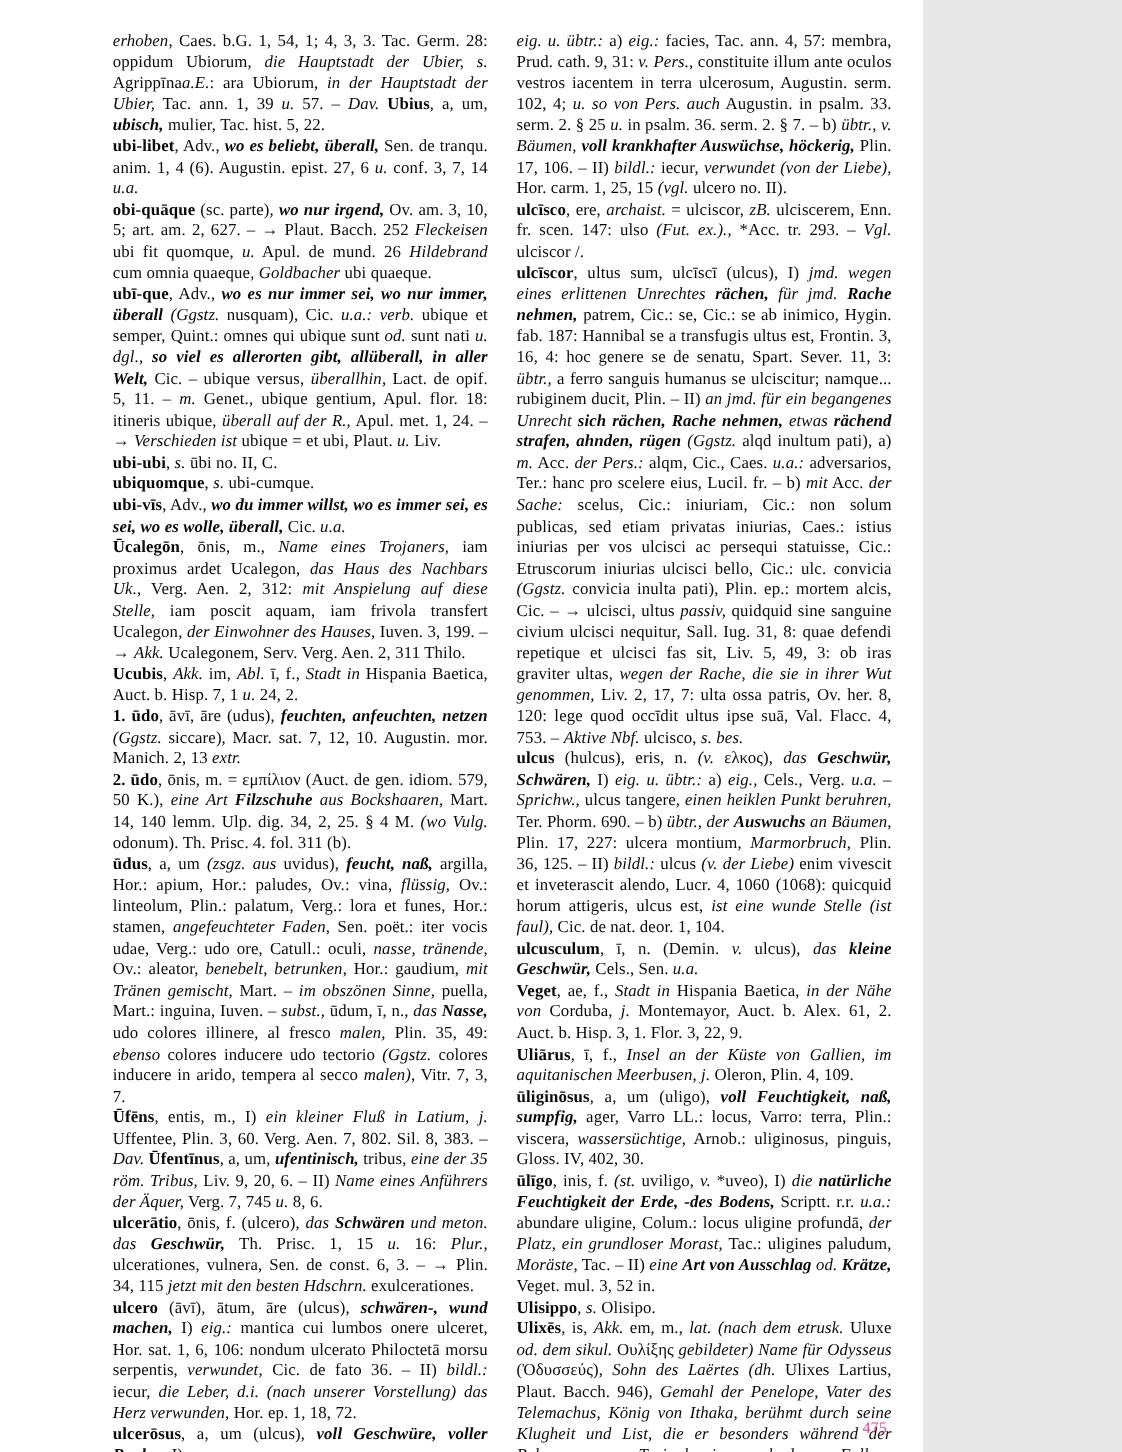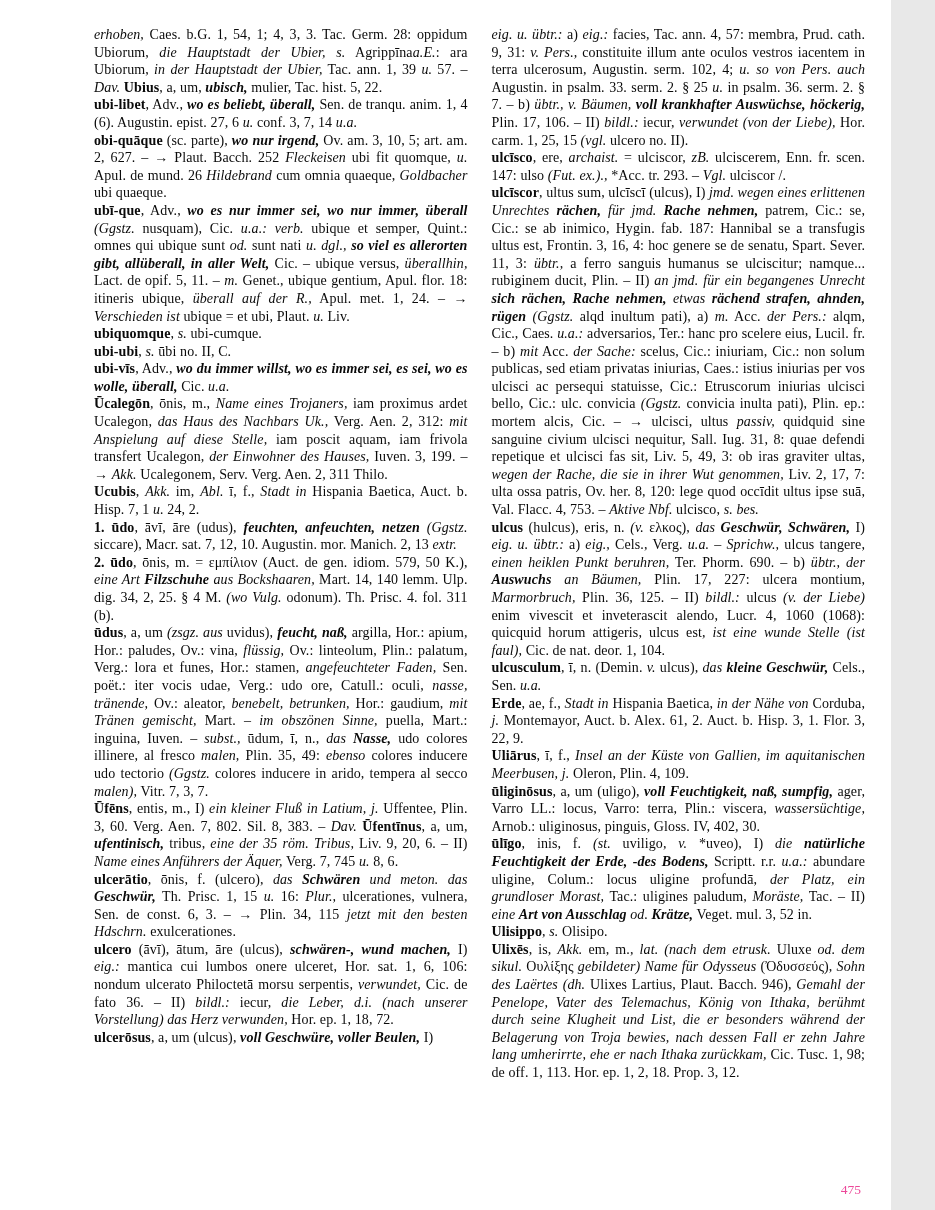--- a/index.html
+++ b/index.html
@@ -1,18 +1,18 @@
 <!DOCTYPE html>
 <html><head>
 <meta charset="utf-8">
 <style>
   html,body{margin:0;padding:0;background:#e8e8e8;}
   .page{
     position:relative;
-    width:891px;height:1210px;
+    width:769px;height:1210px;
     background:#ffffff;
     overflow:hidden;
     font-family:"Liberation Serif","DejaVu Serif",serif;
     color:#0a0a0a;
     box-sizing:border-box;
   }
   .columns{
     display:flex;
     gap:24px;
     padding:26px 26px 0 94px;
@@ -41,40 +41,40 @@
 </head>
 <body>
 
 <div class="page">
   <div class="columns">
     <div class="col">
         <p class="entry"><span class="s-i">erhoben,</span><span class="s-r"> Caes. b.G. 1, 54, 1; 4, 3, 3. Tac. Germ. 28: oppidum Ubiorum, </span><span class="s-i">die Hauptstadt der Ubier, s.</span><span class="s-r"> Agrippīna</span><span class="s-i">a.E.</span><span class="s-r">: ara Ubiorum, </span><span class="s-i">in der Hauptstadt der Ubier,</span><span class="s-r"> Tac. ann. 1, 39 </span><span class="s-i">u.</span><span class="s-r"> 57. – </span><span class="s-i">Dav.</span><span class="s-r"> </span><span class="s-b">Ubius</span><span class="s-r">, a, um, </span><span class="s-bi">ubisch,</span><span class="s-r"> mulier, Tac. hist. 5, 22.</span></p>
         <p class="entry"><span class="s-b">ubi-libet</span><span class="s-r">, Adv., </span><span class="s-bi">wo es beliebt, überall,</span><span class="s-r"> Sen. de tranqu. anim. 1, 4 (6). Augustin. epist. 27, 6 </span><span class="s-i">u.</span><span class="s-r"> conf. 3, 7, 14 </span><span class="s-i">u.a.</span></p>
         <p class="entry"><span class="s-b">obi-quāque</span><span class="s-r"> (sc. parte), </span><span class="s-bi">wo nur irgend,</span><span class="s-r"> Ov. am. 3, 10, 5; art. am. 2, 627. – → Plaut. Bacch. 252 </span><span class="s-i">Fleckeisen</span><span class="s-r"> ubi fit quomque, </span><span class="s-i">u.</span><span class="s-r"> Apul. de mund. 26 </span><span class="s-i">Hildebrand</span><span class="s-r"> cum omnia quaeque, </span><span class="s-i">Goldbacher</span><span class="s-r"> ubi quaeque.</span></p>
         <p class="entry"><span class="s-b">ubī-que</span><span class="s-r">, Adv., </span><span class="s-bi">wo es nur immer sei, wo nur immer, überall</span><span class="s-r"> </span><span class="s-i">(Ggstz.</span><span class="s-r"> nusquam), Cic. </span><span class="s-i">u.a.:</span><span class="s-r"> </span><span class="s-i">verb.</span><span class="s-r"> ubique et semper, Quint.: omnes qui ubique sunt </span><span class="s-i">od.</span><span class="s-r"> sunt nati </span><span class="s-i">u. dgl.,</span><span class="s-r"> </span><span class="s-bi">so viel es allerorten gibt, allüberall, in aller Welt,</span><span class="s-r"> Cic. – ubique versus, </span><span class="s-i">überallhin,</span><span class="s-r"> Lact. de opif. 5, 11. – </span><span class="s-i">m.</span><span class="s-r"> Genet., ubique gentium, Apul. flor. 18: itineris ubique, </span><span class="s-i">überall auf der R.,</span><span class="s-r"> Apul. met. 1, 24. – → </span><span class="s-i">Verschieden ist</span><span class="s-r"> ubique = et ubi, Plaut. </span><span class="s-i">u.</span><span class="s-r"> Liv.</span></p>
+        <p class="entry"><span class="s-b">ubi-ubi</span><span class="s-r">, </span><span class="s-i">s.</span><span class="s-r"> ūbi no. II, C.</span></p>
         <p class="entry"><span class="s-b">ubiquomque</span><span class="s-r">, </span><span class="s-i">s.</span><span class="s-r"> ubi-cumque.</span></p>
-        <p class="entry"><span class="s-b">ubi-ubi</span><span class="s-r">, </span><span class="s-i">s.</span><span class="s-r"> ūbi no. II, C.</span></p>
         <p class="entry"><span class="s-b">ubi-vīs</span><span class="s-r">, Adv., </span><span class="s-bi">wo du immer willst, wo es immer sei, es sei, wo es wolle, überall,</span><span class="s-r"> Cic. </span><span class="s-i">u.a.</span></p>
         <p class="entry"><span class="s-b">Ūcalegōn</span><span class="s-r">, ōnis, m., </span><span class="s-i">Name eines Trojaners,</span><span class="s-r"> iam proximus ardet Ucalegon, </span><span class="s-i">das Haus des Nachbars Uk.,</span><span class="s-r"> Verg. Aen. 2, 312: </span><span class="s-i">mit Anspielung auf diese Stelle,</span><span class="s-r"> iam poscit aquam, iam frivola transfert Ucalegon, </span><span class="s-i">der Einwohner des Hauses,</span><span class="s-r"> Iuven. 3, 199. – → </span><span class="s-i">Akk.</span><span class="s-r"> Ucalegonem, Serv. Verg. Aen. 2, 311 Thilo.</span></p>
         <p class="entry"><span class="s-b">Ucubis</span><span class="s-r">, </span><span class="s-i">Akk.</span><span class="s-r"> im, </span><span class="s-i">Abl.</span><span class="s-r"> ī, f., </span><span class="s-i">Stadt in</span><span class="s-r"> Hispania Baetica, Auct. b. Hisp. 7, 1 </span><span class="s-i">u.</span><span class="s-r"> 24, 2.</span></p>
         <p class="entry"><span class="s-b">1. ūdo</span><span class="s-r">, āvī, āre (udus), </span><span class="s-bi">feuchten, anfeuchten, netzen</span><span class="s-r"> </span><span class="s-i">(Ggstz.</span><span class="s-r"> siccare), Macr. sat. 7, 12, 10. Augustin. mor. Manich. 2, 13 </span><span class="s-i">extr.</span></p>
         <p class="entry"><span class="s-b">2. ūdo</span><span class="s-r">, ōnis, m. = εμπίλιον (Auct. de gen. idiom. 579, 50 K.), </span><span class="s-i">eine Art </span><span class="s-bi">Filzschuhe</span><span class="s-i"> aus Bockshaaren,</span><span class="s-r"> Mart. 14, 140 lemm. Ulp. dig. 34, 2, 25. § 4 M. </span><span class="s-i">(wo Vulg.</span><span class="s-r"> odonum). Th. Prisc. 4. fol. 311 (b).</span></p>
         <p class="entry"><span class="s-b">ūdus</span><span class="s-r">, a, um </span><span class="s-i">(zsgz. aus</span><span class="s-r"> uvidus), </span><span class="s-bi">feucht, naß,</span><span class="s-r"> argilla, Hor.: apium, Hor.: paludes, Ov.: vina, </span><span class="s-i">flüssig,</span><span class="s-r"> Ov.: linteolum, Plin.: palatum, Verg.: lora et funes, Hor.: stamen, </span><span class="s-i">angefeuchteter Faden,</span><span class="s-r"> Sen. poët.: iter vocis udae, Verg.: udo ore, Catull.: oculi, </span><span class="s-i">nasse, tränende,</span><span class="s-r"> Ov.: aleator, </span><span class="s-i">benebelt, betrunken,</span><span class="s-r"> Hor.: gaudium, </span><span class="s-i">mit Tränen gemischt,</span><span class="s-r"> Mart. – </span><span class="s-i">im obszönen Sinne,</span><span class="s-r"> puella, Mart.: inguina, Iuven. – </span><span class="s-i">subst.,</span><span class="s-r"> ūdum, ī, n., </span><span class="s-i">das </span><span class="s-bi">Nasse,</span><span class="s-r"> udo colores illinere, al fresco </span><span class="s-i">malen,</span><span class="s-r"> Plin. 35, 49: </span><span class="s-i">ebenso</span><span class="s-r"> colores inducere udo tectorio </span><span class="s-i">(Ggstz.</span><span class="s-r"> colores inducere in arido, tempera al secco </span><span class="s-i">malen),</span><span class="s-r"> Vitr. 7, 3, 7.</span></p>
         <p class="entry"><span class="s-b">Ūfēns</span><span class="s-r">, entis, m., I) </span><span class="s-i">ein kleiner Fluß in Latium, j.</span><span class="s-r"> Uffentee, Plin. 3, 60. Verg. Aen. 7, 802. Sil. 8, 383. – </span><span class="s-i">Dav.</span><span class="s-r"> </span><span class="s-b">Ūfentīnus</span><span class="s-r">, a, um, </span><span class="s-bi">ufentinisch,</span><span class="s-r"> tribus, </span><span class="s-i">eine der 35 röm. Tribus,</span><span class="s-r"> Liv. 9, 20, 6. – II) </span><span class="s-i">Name eines Anführers der Äquer,</span><span class="s-r"> Verg. 7, 745 </span><span class="s-i">u.</span><span class="s-r"> 8, 6.</span></p>
         <p class="entry"><span class="s-b">ulcerātio</span><span class="s-r">, ōnis, f. (ulcero), </span><span class="s-i">das </span><span class="s-bi">Schwären</span><span class="s-i"> und meton. das </span><span class="s-bi">Geschwür,</span><span class="s-r"> Th. Prisc. 1, 15 </span><span class="s-i">u.</span><span class="s-r"> 16: </span><span class="s-i">Plur.,</span><span class="s-r"> ulcerationes, vulnera, Sen. de const. 6, 3. – → Plin. 34, 115 </span><span class="s-i">jetzt mit den besten Hdschrn.</span><span class="s-r"> exulcerationes.</span></p>
         <p class="entry"><span class="s-b">ulcero</span><span class="s-r"> (āvī), ātum, āre (ulcus), </span><span class="s-bi">schwären-, wund machen,</span><span class="s-r"> I) </span><span class="s-i">eig.:</span><span class="s-r"> mantica cui lumbos onere ulceret, Hor. sat. 1, 6, 106: nondum ulcerato Philoctetā morsu serpentis, </span><span class="s-i">verwundet,</span><span class="s-r"> Cic. de fato 36. – II) </span><span class="s-i">bildl.:</span><span class="s-r"> iecur, </span><span class="s-i">die Leber, d.i. (nach unserer Vorstellung) das Herz verwunden,</span><span class="s-r"> Hor. ep. 1, 18, 72.</span></p>
         <p class="entry"><span class="s-b">ulcerōsus</span><span class="s-r">, a, um (ulcus), </span><span class="s-bi">voll Geschwüre, voller Beulen,</span><span class="s-r"> I)</span></p>
       </div>
     <div class="col">
         <p class="entry"><span class="s-i">eig. u. übtr.:</span><span class="s-r"> a) </span><span class="s-i">eig.:</span><span class="s-r"> facies, Tac. ann. 4, 57: membra, Prud. cath. 9, 31: </span><span class="s-i">v. Pers.,</span><span class="s-r"> constituite illum ante oculos vestros iacentem in terra ulcerosum, Augustin. serm. 102, 4; </span><span class="s-i">u. so von Pers. auch</span><span class="s-r"> Augustin. in psalm. 33. serm. 2. § 25 </span><span class="s-i">u.</span><span class="s-r"> in psalm. 36. serm. 2. § 7. – b) </span><span class="s-i">übtr., v. Bäumen,</span><span class="s-r"> </span><span class="s-bi">voll krankhafter Auswüchse, höckerig,</span><span class="s-r"> Plin. 17, 106. – II) </span><span class="s-i">bildl.:</span><span class="s-r"> iecur, </span><span class="s-i">verwundet (von der Liebe),</span><span class="s-r"> Hor. carm. 1, 25, 15 </span><span class="s-i">(vgl.</span><span class="s-r"> ulcero no. II).</span></p>
         <p class="entry"><span class="s-b">ulcīsco</span><span class="s-r">, ere, </span><span class="s-i">archaist.</span><span class="s-r"> = ulciscor, </span><span class="s-i">zB.</span><span class="s-r"> ulciscerem, Enn. fr. scen. 147: ulso </span><span class="s-i">(Fut. ex.).,</span><span class="s-r"> *Acc. tr. 293. – </span><span class="s-i">Vgl.</span><span class="s-r"> ulciscor /.</span></p>
         <p class="entry"><span class="s-b">ulcīscor</span><span class="s-r">, ultus sum, ulcīscī (ulcus), I) </span><span class="s-i">jmd. wegen eines erlittenen Unrechtes </span><span class="s-bi">rächen,</span><span class="s-i"> für jmd. </span><span class="s-bi">Rache nehmen,</span><span class="s-r"> patrem, Cic.: se, Cic.: se ab inimico, Hygin. fab. 187: Hannibal se a transfugis ultus est, Frontin. 3, 16, 4: hoc genere se de senatu, Spart. Sever. 11, 3: </span><span class="s-i">übtr.,</span><span class="s-r"> a ferro sanguis humanus se ulciscitur; namque... rubiginem ducit, Plin. – II) </span><span class="s-i">an jmd. für ein begangenes Unrecht </span><span class="s-bi">sich rächen, Rache nehmen,</span><span class="s-i"> etwas </span><span class="s-bi">rächend strafen, ahnden, rügen</span><span class="s-r"> </span><span class="s-i">(Ggstz.</span><span class="s-r"> alqd inultum pati), a) </span><span class="s-i">m.</span><span class="s-r"> Acc. </span><span class="s-i">der Pers.:</span><span class="s-r"> alqm, Cic., Caes. </span><span class="s-i">u.a.:</span><span class="s-r"> adversarios, Ter.: hanc pro scelere eius, Lucil. fr. – b) </span><span class="s-i">mit</span><span class="s-r"> Acc. </span><span class="s-i">der Sache:</span><span class="s-r"> scelus, Cic.: iniuriam, Cic.: non solum publicas, sed etiam privatas iniurias, Caes.: istius iniurias per vos ulcisci ac persequi statuisse, Cic.: Etruscorum iniurias ulcisci bello, Cic.: ulc. convicia </span><span class="s-i">(Ggstz.</span><span class="s-r"> convicia inulta pati), Plin. ep.: mortem alcis, Cic. – → ulcisci, ultus </span><span class="s-i">passiv,</span><span class="s-r"> quidquid sine sanguine civium ulcisci nequitur, Sall. Iug. 31, 8: quae defendi repetique et ulcisci fas sit, Liv. 5, 49, 3: ob iras graviter ultas, </span><span class="s-i">wegen der Rache, die sie in ihrer Wut genommen,</span><span class="s-r"> Liv. 2, 17, 7: ulta ossa patris, Ov. her. 8, 120: lege quod occīdit ultus ipse suā, Val. Flacc. 4, 753. – </span><span class="s-i">Aktive Nbf.</span><span class="s-r"> ulcisco, </span><span class="s-i">s. bes.</span></p>
         <p class="entry"><span class="s-b">ulcus</span><span class="s-r"> (hulcus), eris, n. </span><span class="s-i">(v.</span><span class="s-r"> ελκος), </span><span class="s-i">das </span><span class="s-bi">Geschwür, Schwären,</span><span class="s-r"> I) </span><span class="s-i">eig. u. übtr.:</span><span class="s-r"> a) </span><span class="s-i">eig.,</span><span class="s-r"> Cels., Verg. </span><span class="s-i">u.a.</span><span class="s-r"> – </span><span class="s-i">Sprichw.,</span><span class="s-r"> ulcus tangere, </span><span class="s-i">einen heiklen Punkt beruhren,</span><span class="s-r"> Ter. Phorm. 690. – b) </span><span class="s-i">übtr., der </span><span class="s-bi">Auswuchs</span><span class="s-i"> an Bäumen,</span><span class="s-r"> Plin. 17, 227: ulcera montium, </span><span class="s-i">Marmorbruch,</span><span class="s-r"> Plin. 36, 125. – II) </span><span class="s-i">bildl.:</span><span class="s-r"> ulcus </span><span class="s-i">(v. der Liebe)</span><span class="s-r"> enim vivescit et inveterascit alendo, Lucr. 4, 1060 (1068): quicquid horum attigeris, ulcus est, </span><span class="s-i">ist eine wunde Stelle (ist faul),</span><span class="s-r"> Cic. de nat. deor. 1, 104.</span></p>
         <p class="entry"><span class="s-b">ulcusculum</span><span class="s-r">, ī, n. (Demin. </span><span class="s-i">v.</span><span class="s-r"> ulcus), </span><span class="s-i">das </span><span class="s-bi">kleine Geschwür,</span><span class="s-r"> Cels., Sen. </span><span class="s-i">u.a.</span></p>
-        <p class="entry"><span class="s-b">Erde</span><span class="s-r">, ae, f., </span><span class="s-i">Stadt in</span><span class="s-r"> Hispania Baetica, </span><span class="s-i">in der Nähe von</span><span class="s-r"> Corduba, </span><span class="s-i">j.</span><span class="s-r"> Montemayor, Auct. b. Alex. 61, 2. Auct. b. Hisp. 3, 1. Flor. 3, 22, 9.</span></p>
+        <p class="entry"><span class="s-b">Veget</span><span class="s-r">, ae, f., </span><span class="s-i">Stadt in</span><span class="s-r"> Hispania Baetica, </span><span class="s-i">in der Nähe von</span><span class="s-r"> Corduba, </span><span class="s-i">j.</span><span class="s-r"> Montemayor, Auct. b. Alex. 61, 2. Auct. b. Hisp. 3, 1. Flor. 3, 22, 9.</span></p>
         <p class="entry"><span class="s-b">Uliārus</span><span class="s-r">, ī, f., </span><span class="s-i">Insel an der Küste von Gallien, im aquitanischen Meerbusen, j.</span><span class="s-r"> Oleron, Plin. 4, 109.</span></p>
         <p class="entry"><span class="s-b">ūliginōsus</span><span class="s-r">, a, um (uligo), </span><span class="s-bi">voll Feuchtigkeit, naß, sumpfig,</span><span class="s-r"> ager, Varro LL.: locus, Varro: terra, Plin.: viscera, </span><span class="s-i">wassersüchtige,</span><span class="s-r"> Arnob.: uliginosus, pinguis, Gloss. IV, 402, 30.</span></p>
         <p class="entry"><span class="s-b">ūlīgo</span><span class="s-r">, inis, f. </span><span class="s-i">(st.</span><span class="s-r"> uviligo, </span><span class="s-i">v.</span><span class="s-r"> *uveo), I) </span><span class="s-i">die </span><span class="s-bi">natürliche Feuchtigkeit der Erde, -des Bodens,</span><span class="s-r"> Scriptt. r.r. </span><span class="s-i">u.a.:</span><span class="s-r"> abundare uligine, Colum.: locus uligine profundā, </span><span class="s-i">der Platz, ein grundloser Morast,</span><span class="s-r"> Tac.: uligines paludum, </span><span class="s-i">Moräste,</span><span class="s-r"> Tac. – II) </span><span class="s-i">eine </span><span class="s-bi">Art von Ausschlag</span><span class="s-i"> od. </span><span class="s-bi">Krätze,</span><span class="s-r"> Veget. mul. 3, 52 in.</span></p>
         <p class="entry"><span class="s-b">Ulisippo</span><span class="s-r">, </span><span class="s-i">s.</span><span class="s-r"> Olisipo.</span></p>
         <p class="entry"><span class="s-b">Ulixēs</span><span class="s-r">, is, </span><span class="s-i">Akk.</span><span class="s-r"> em, m., </span><span class="s-i">lat. (nach dem etrusk.</span><span class="s-r"> Uluxe </span><span class="s-i">od. dem sikul.</span><span class="s-r"> Ουλίξης </span><span class="s-i">gebildeter) Name für Odysseus</span><span class="s-r"> (Ὀδυσσεύς), </span><span class="s-i">Sohn des Laërtes (dh.</span><span class="s-r"> Ulixes Lartius, Plaut. Bacch. 946), </span><span class="s-i">Gemahl der Penelope, Vater des Telemachus, König von Ithaka, berühmt durch seine Klugheit und List, die er besonders während der Belagerung von Troja bewies, nach dessen Fall er zehn Jahre lang umherirrte, ehe er nach Ithaka zurückkam,</span><span class="s-r"> Cic. Tusc. 1, 98; de off. 1, 113. Hor. ep. 1, 2, 18. Prop. 3, 12.</span></p>
       </div>
   </div>
   <div class="page-num">475</div>
 </div>
 

